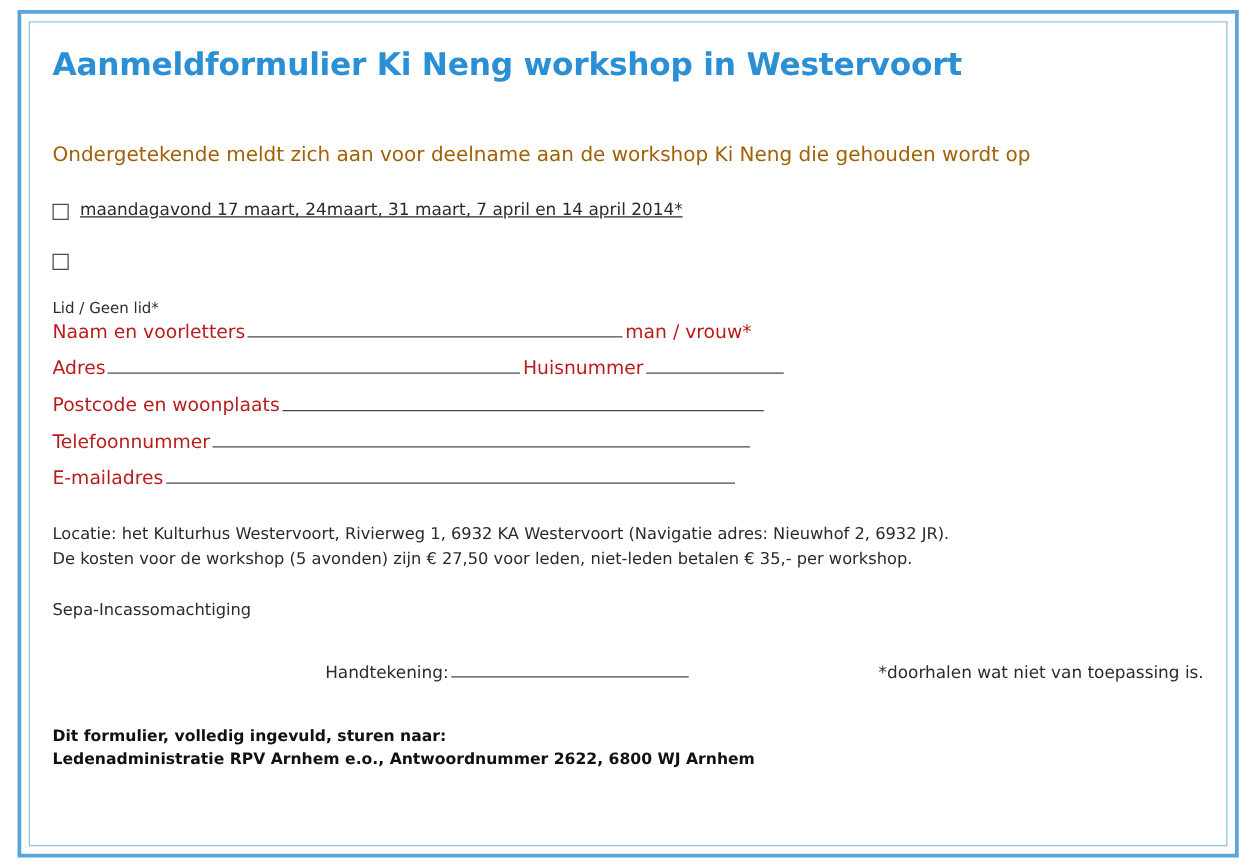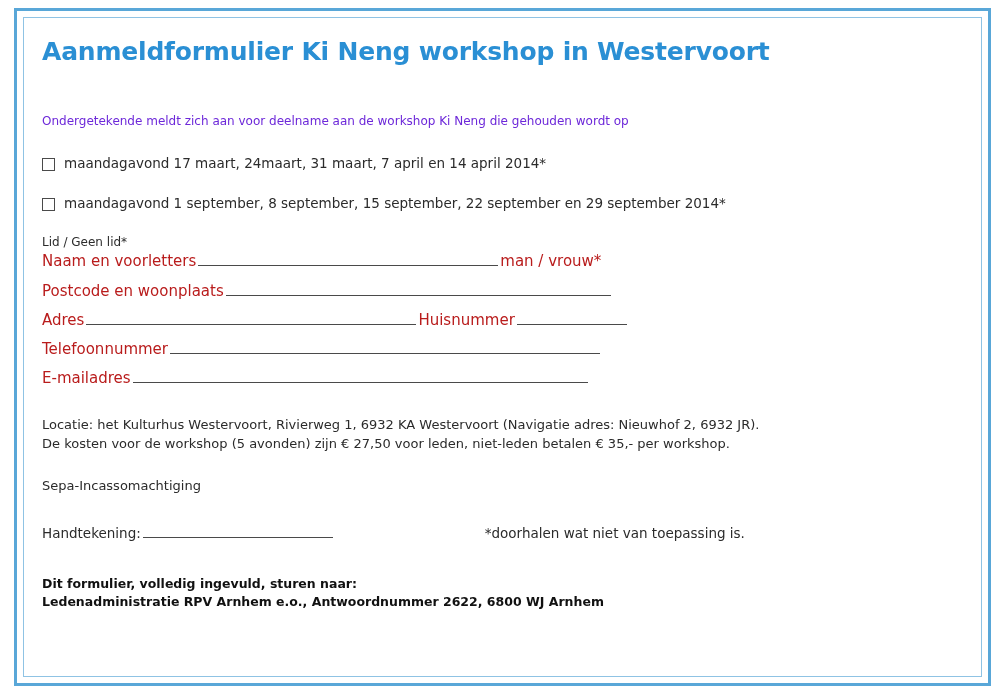--- a/index.html
+++ b/index.html
@@ -51,33 +51,34 @@
   }
   .title {
     color: #2a8fd4;
     font-size: 25px;
     font-weight: bold;
     letter-spacing: -0.2px;
     margin: 6px 0 18px 0;
     line-height: 1.1;
   }
   .intro {
-    font-size: 12px;
-    color: #6d28d9;
+    font-size: 16px;
+    color: #a16207;
     margin-bottom: 26px;
     line-height: 1.3;
     margin-top: 48px;
   }
   .checkline {
     font-size: 13.5px;
     color: #2b2b2b;
     margin-bottom: 22px;
     display: flex;
     align-items: flex-start;
     line-height: 1.3;
+    text-decoration: underline;
   }
   .checkbox {
     display: inline-block;
     width: 11px;
     height: 11px;
     border: 1px solid #4a4a4a;
     margin-right: 9px;
     margin-top: 3px;
     flex: none;
     background: #ffffff;
@@ -121,20 +122,21 @@
   }
   .para.second {
     margin-top: 22px;
   }
   .signrow {
     margin-top: 30px;
     font-size: 13.5px;
     color: #2b2b2b;
     display: flex;
     align-items: baseline;
+    justify-content: flex-end;
   }
   .signrow .left {
     white-space: nowrap;
   }
   .signrow .right {
     margin-left: 150px;
     white-space: nowrap;
   }
   .footer {
     margin-top: 34px;
@@ -156,37 +158,36 @@
 
         <div class="intro">Ondergetekende meldt zich aan voor deelname aan de workshop Ki Neng die gehouden wordt op</div>
 
         <div class="checkline">
           <span class="checkbox"></span>
           <span>maandagavond 17 maart, 24maart, 31 maart, 7 april en 14 april 2014*</span>
         </div>
 
         <div class="checkline">
           <span class="checkbox"></span>
-          <span>maandagavond 1 september, 8 september, 15 september, 22 september  en 29 september 2014*</span>
         </div>
 
         <div class="fieldblock">
 
           <div class="plainrow">Lid / Geen lid*</div>
 
           <div class="fieldrow">
             <span>Naam en voorletters</span><span class="rule r-naam"></span><span>man / vrouw*</span>
           </div>
 
           <div class="fieldrow">
+            <span>Adres</span><span class="rule r-adres"></span><span>Huisnummer</span><span class="rule r-huisnr"></span>
+          </div>
+
+          <div class="fieldrow">
             <span>Postcode en woonplaats</span><span class="rule r-postcode"></span>
-          </div>
-
-          <div class="fieldrow">
-            <span>Adres</span><span class="rule r-adres"></span><span>Huisnummer</span><span class="rule r-huisnr"></span>
           </div>
 
           <div class="fieldrow">
             <span>Telefoonnummer</span><span class="rule r-tel"></span>
           </div>
 
           <div class="fieldrow">
             <span>E-mailadres</span><span class="rule r-mail"></span>
           </div>
 

